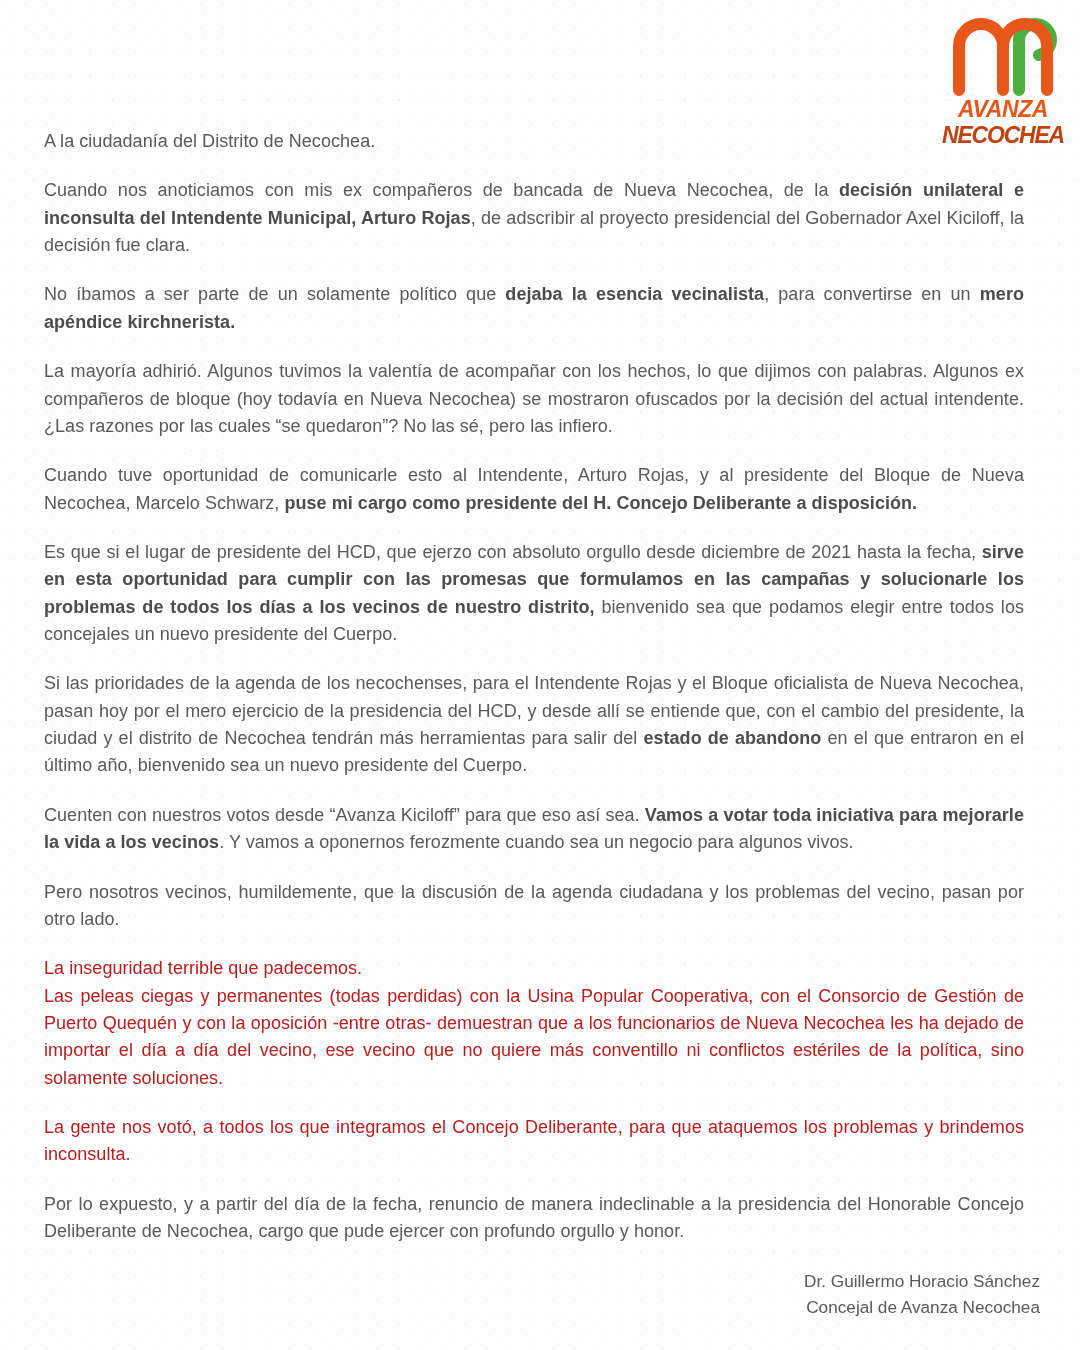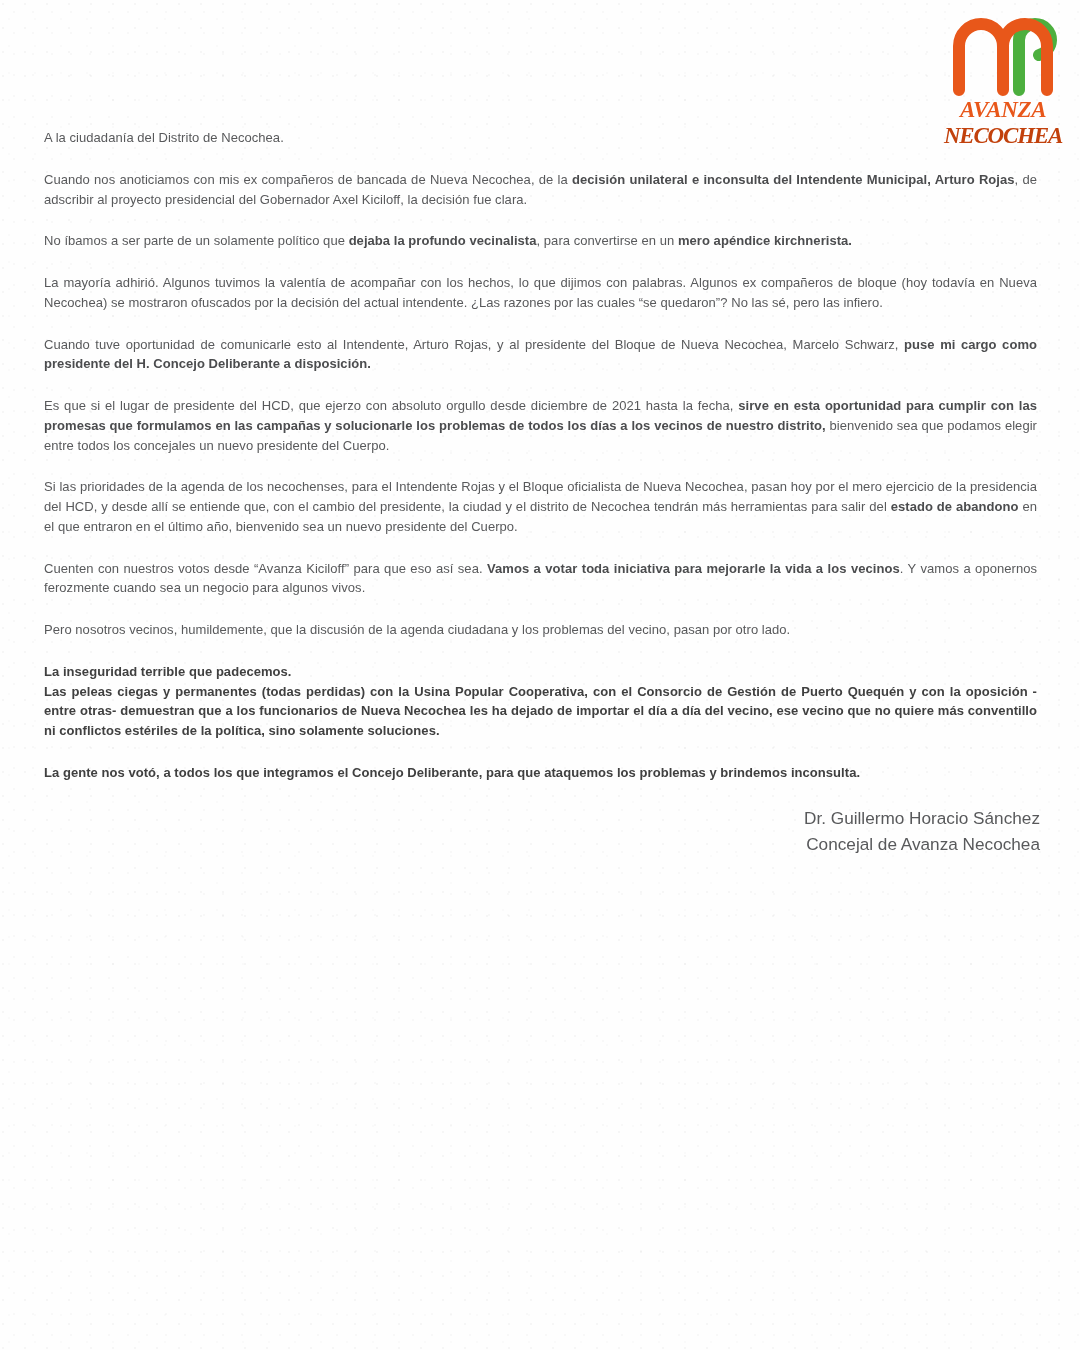--- a/index.html
+++ b/index.html
@@ -49,21 +49,21 @@
   }
   .logo-mark {
     width: 112px;
     height: 94px;
     margin: 0 auto;
     display: block;
   }
   .logo-word-1,
   .logo-word-2 {
     display: block;
-    font-family: Liberation Serif, serif;
+    font-family: Liberation Sans, sans-serif;
     font-weight: bold;
     font-style: italic;
     letter-spacing: -0.4px;
     line-height: 1.0;
     white-space: nowrap;
     text-align: center;
   }
   .logo-word-1 {
     font-size: 23px;
     color: #E8571A;
@@ -78,35 +78,35 @@
 
   
   .content {
     position: absolute;
     left: 44px;
     top: 128px;
     width: 996px;
     color: #58595B;
   }
   p.para {
-    margin: 0 3px 22px 0;
-    font-size: 13px;
+    margin: 0 16px 22px 0;
+    font-size: 18px;
     line-height: 1.52;
     text-align: justify;
     color: #58595B;
     letter-spacing: 0.05px;
   }
   p.para:last-child { margin-bottom: 0; }
   p.para b, p.para strong {
     font-weight: bold;
     color: #4b4c4e;
   }
   p.para-bold {
-    font-weight: bold;
-    color: #404040;
+    font-weight: normal;
+    color: #b91c1c;
   }
   .tight {
     margin-bottom: 0 !important;
   }
   .signature {
     margin-top: 4px;
     text-align: right;
     font-size: 17.2px;
     line-height: 1.52;
     color: #58595B;
@@ -130,40 +130,41 @@
     <span class="logo-word-1">AVANZA</span>
     <span class="logo-word-2">NECOCHEA</span>
   </div>
 
   <div class="content">
 
     <p class="para">A la ciudadanía del Distrito de Necochea.</p>
 
     <p class="para"><span>Cuando nos anoticiamos con mis ex compañeros de bancada de Nueva Necochea, de la </span><b>decisión unilateral e inconsulta del Intendente Municipal, Arturo Rojas</b><span>, de adscribir al proyecto presidencial del Gobernador Axel Kiciloff, la decisión fue clara.</span></p>
 
-    <p class="para"><span>No íbamos a ser parte de un solamente político que </span><b>dejaba la profundo vecinalista</b><span>, para convertirse en un </span><b>mero apéndice kirchnerista.</b></p>
+    <p class="para"><span>No íbamos a ser parte de un solamente político que </span><b>dejaba la esencia vecinalista</b><span>, para convertirse en un </span><b>mero apéndice kirchnerista.</b></p>
 
     <p class="para">La mayoría adhirió. Algunos tuvimos la valentía de acompañar con los hechos, lo que dijimos con palabras. Algunos ex compañeros de bloque (hoy todavía en Nueva Necochea) se mostraron ofuscados por la decisión del actual intendente. ¿Las razones por las cuales “se quedaron”? No las sé, pero las infiero.</p>
 
     <p class="para"><span>Cuando tuve oportunidad de comunicarle esto al Intendente, Arturo Rojas, y al presidente del Bloque de Nueva Necochea, Marcelo Schwarz, </span><b>puse mi cargo como presidente del H. Concejo Deliberante a disposición.</b></p>
 
     <p class="para"><span>Es que si el lugar de presidente del HCD, que ejerzo con absoluto orgullo desde diciembre de 2021 hasta la fecha, </span><b>sirve en esta oportunidad para cumplir con las promesas que formulamos en las campañas y solucionarle los problemas de todos los días a los vecinos de nuestro distrito,</b><span> bienvenido sea que podamos elegir entre todos los concejales un nuevo presidente del Cuerpo.</span></p>
 
     <p class="para"><span>Si las prioridades de la agenda de los necochenses, para el Intendente Rojas y el Bloque oficialista de Nueva Necochea, pasan hoy por el mero ejercicio de la presidencia del HCD, y desde allí se entiende que, con el cambio del presidente, la ciudad y el distrito de Necochea tendrán más herramientas para salir del </span><b>estado de abandono</b><span> en el que entraron en el último año, bienvenido sea un nuevo presidente del Cuerpo.</span></p>
 
     <p class="para"><span>Cuenten con nuestros votos desde “Avanza Kiciloff” para que eso así sea. </span><b>Vamos a votar toda iniciativa para mejorarle la vida a los vecinos</b><span>. Y vamos a oponernos ferozmente cuando sea un negocio para algunos vivos.</span></p>
 
     <p class="para">Pero nosotros vecinos, humildemente, que la discusión de la agenda ciudadana y los problemas del vecino, pasan por otro lado.</p>
 
     <p class="para para-bold tight">La inseguridad terrible que padecemos.</p>
     <p class="para para-bold">Las peleas ciegas y permanentes (todas perdidas) con la Usina Popular Cooperativa, con el Consorcio de Gestión de Puerto Quequén y con la oposición -entre otras- demuestran que a los funcionarios de Nueva Necochea les ha dejado de importar el día a día del vecino, ese vecino que no quiere más conventillo ni conflictos estériles de la política, sino solamente soluciones.</p>
 
     <p class="para para-bold">La gente nos votó, a todos los que integramos el Concejo Deliberante, para que ataquemos los problemas y brindemos inconsulta.</p>
 
 
+    <p class="para">Por lo expuesto, y a partir del día de la fecha, renuncio de manera indeclinable a la presidencia del Honorable Concejo Deliberante de Necochea, cargo que pude ejercer con profundo orgullo y honor.</p>
 
     <div class="signature">
       <span>Dr. Guillermo Horacio Sánchez</span>
       <span>Concejal de Avanza Necochea</span>
     </div>
 
   </div>
 </div>
 
 </body></html>

